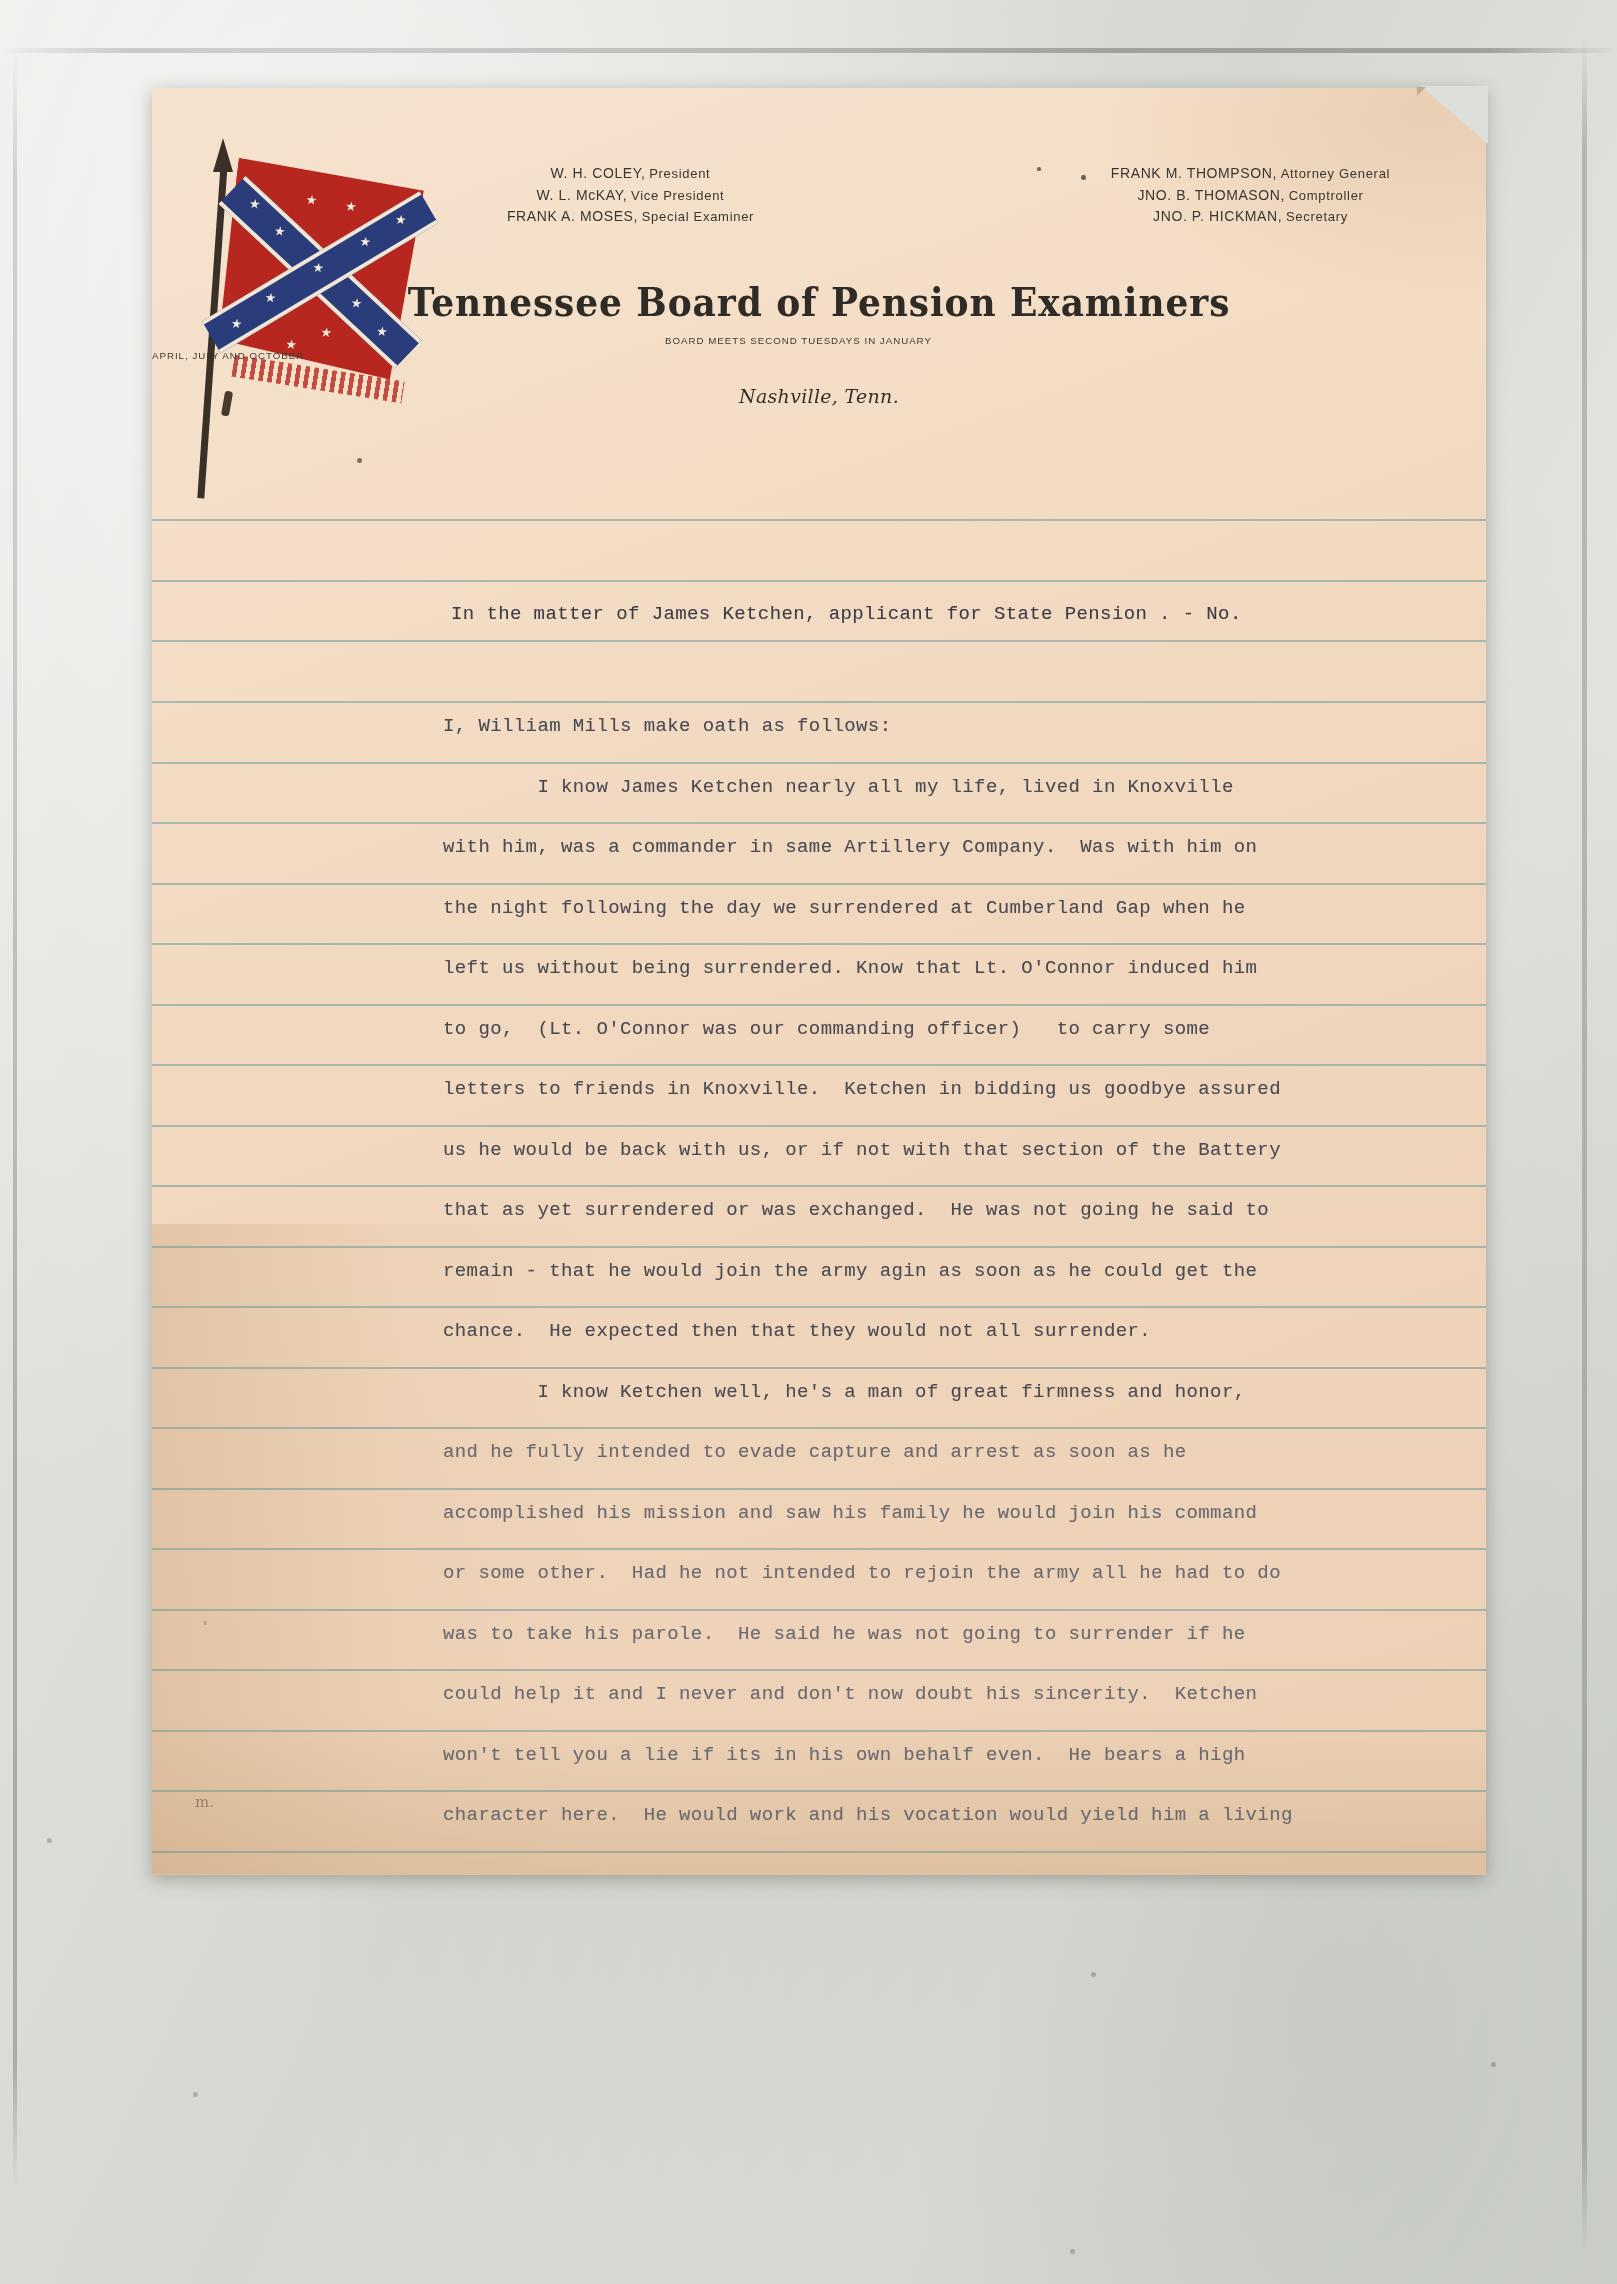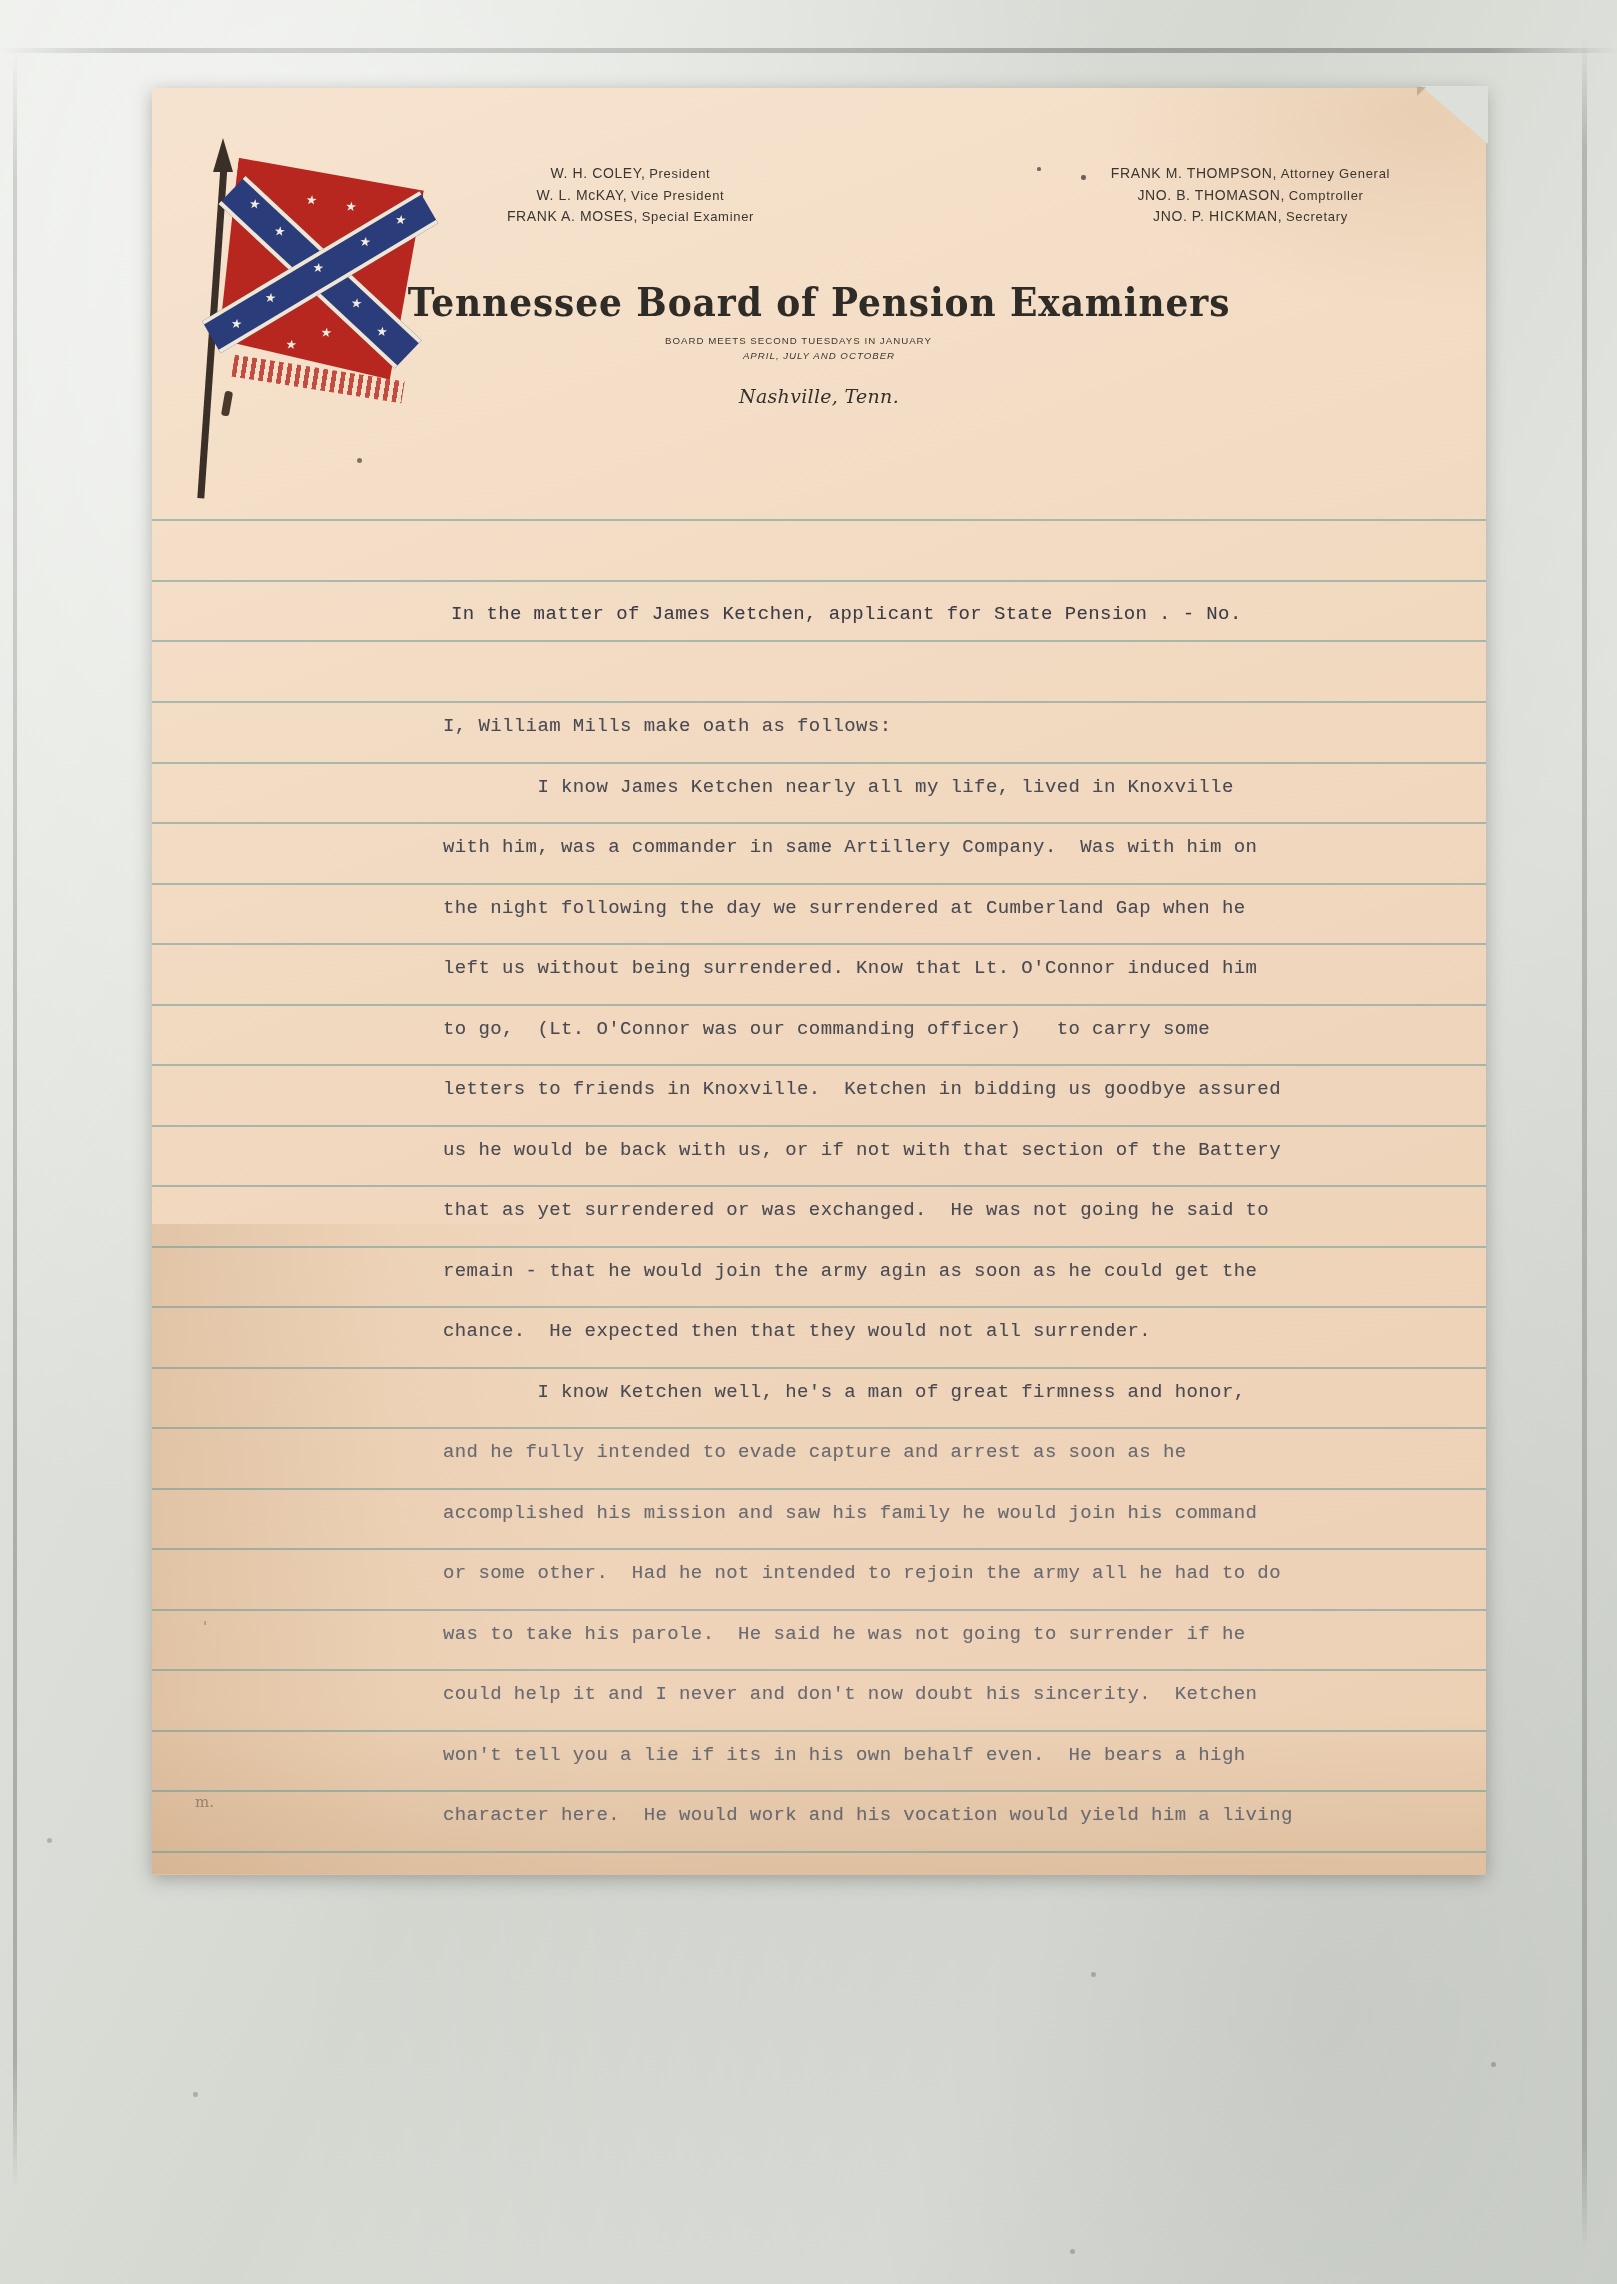--- a/index.html
+++ b/index.html
@@ -182,25 +182,23 @@
     width: 1293px;
     text-align: center;
     font-size: 9.7px;
     letter-spacing: 1px;
     color: #3d3931;
   }
   #meets-line-2 {
     position: absolute;
     left: 0; top: 262px;
     width: 1334px;
-    text-align: center;
     font-size: 9.7px;
     letter-spacing: 1px;
     color: #3d3931;
-    font-style: italic;
   }
   #city-line {
     position: absolute;
     left: 0; top: 297px;
     width: 1334px;
     text-align: center;
     font-family: "DejaVu Serif", serif;
     font-style: italic;
     font-size: 19px;
     letter-spacing: 0.3px;

